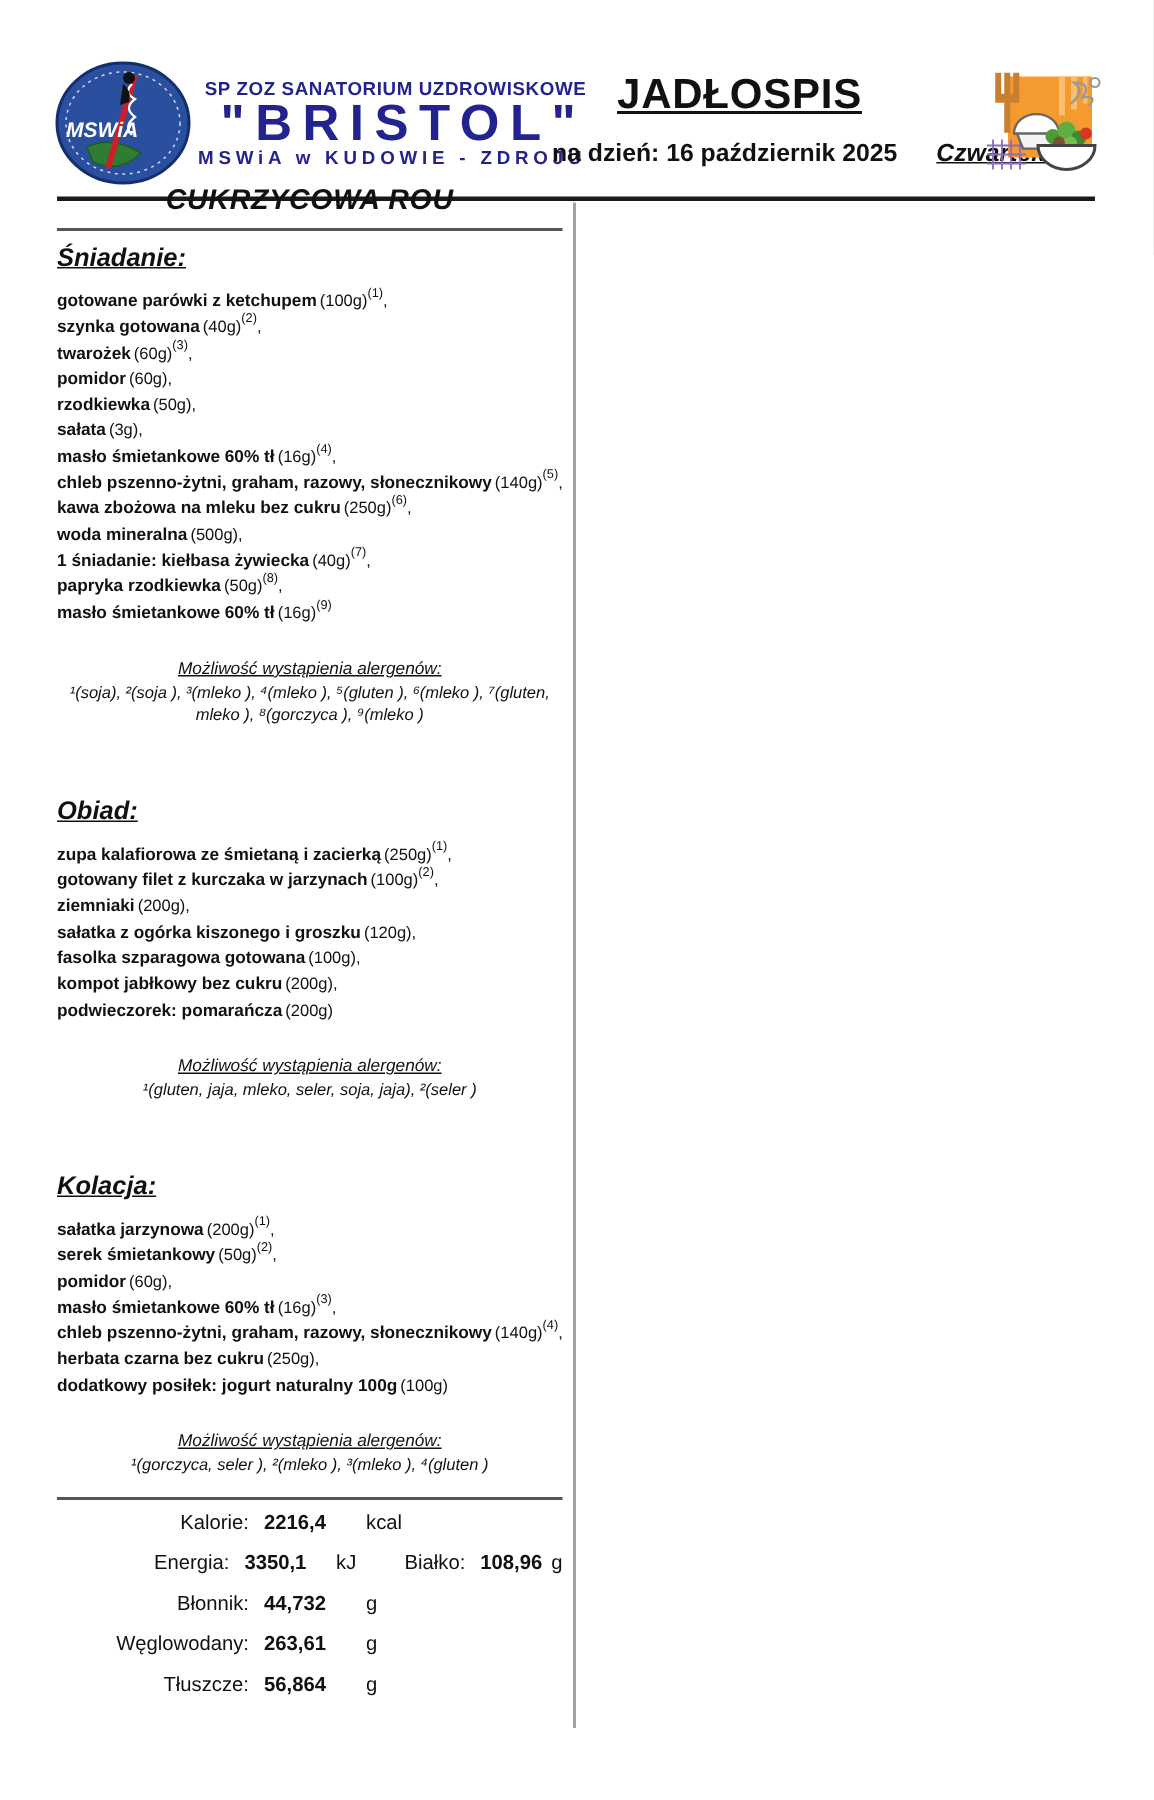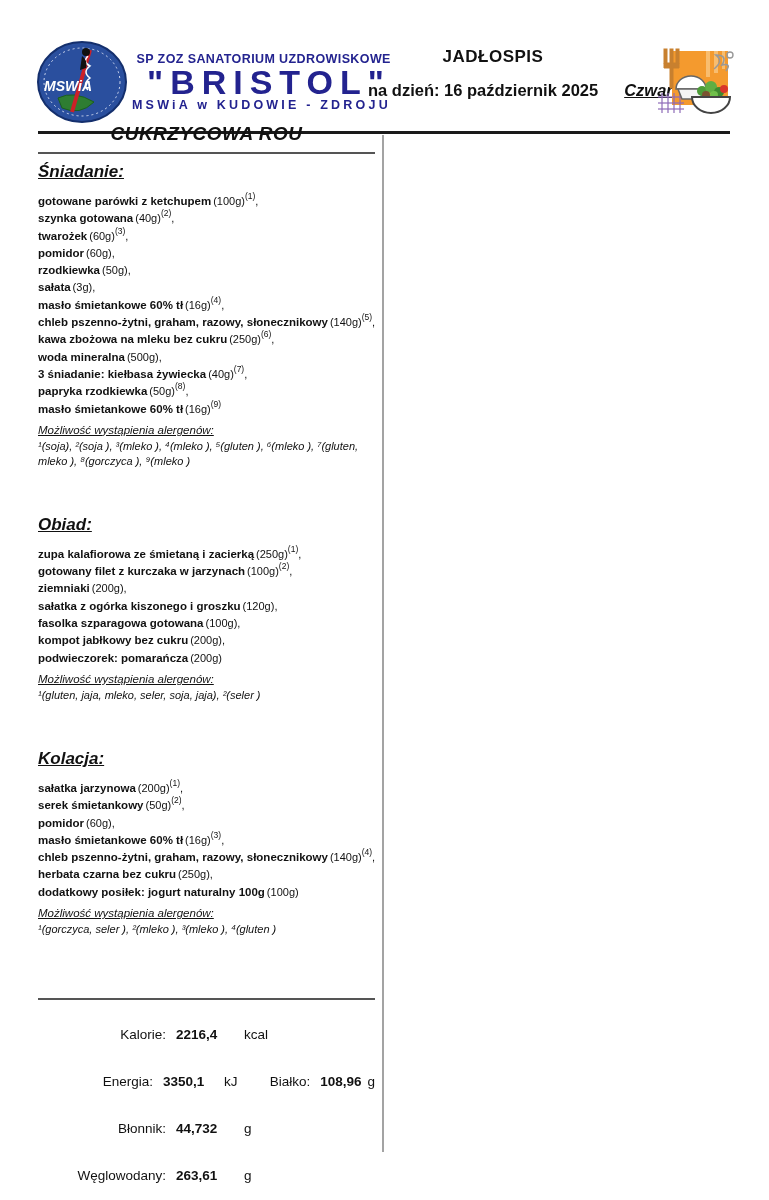--- a/index.html
+++ b/index.html
@@ -9,50 +9,50 @@
     font-family:"Liberation Sans","DejaVu Sans",sans-serif;color:#111;
   }
   
   .logo-block{position:absolute;left:36px;top:40px;display:flex;align-items:center;}
   .logo-oval{flex:0 0 auto;}
   .logo-text{margin-left:4px;text-align:right;color:#23238f;}
   .org-top{font-size:12.5px;font-weight:bold;letter-spacing:.4px;white-space:nowrap;}
   .org-name{font-size:34px;font-weight:bold;letter-spacing:7px;line-height:32px;white-space:nowrap;}
   .org-bottom{font-size:12.5px;font-weight:bold;letter-spacing:3.2px;white-space:nowrap;}
   .title-block{position:absolute;left:333px;top:47px;width:320px;text-align:center;}
-  .doc-title{font-size:17px;font-weight:bold;letter-spacing:.5px;}
+  .doc-title{font-size:28px;font-weight:bold;letter-spacing:.5px;text-decoration:underline;}
   .date-row{margin-top:14px;display:flex;justify-content:flex-start;align-items:baseline;gap:26px;white-space:nowrap;padding-left:35px;}
   .date-text{font-size:16.5px;font-weight:bold;}
   .day-text{font-size:16.5px;font-weight:bold;font-style:italic;text-decoration:underline;}
   .food-icon{position:absolute;left:656px;top:45px;}
   .header-rule{position:absolute;left:38px;top:131px;width:692px;height:3px;background:#1a1a1a;}
   .vdivider{position:absolute;left:382px;top:135px;width:2px;height:1017px;background:#a3a3a3;}
   
   .left-col{position:absolute;left:38px;top:119px;width:337px;}
   .right-col{position:absolute;left:392px;top:136px;width:340px;height:1010px;}
   .diet-title{margin-top:4px;text-align:center;font-size:19px;font-weight:bold;font-style:italic;letter-spacing:.5px;}
   .diet-rule{margin-top:7px;height:2px;background:#555;}
   .meals{margin-top:8px;}
   .meal{margin-bottom:46px;}
   .meal-title{margin:0 0 10px 0;font-size:17px;font-weight:bold;font-style:italic;text-decoration:underline;}
   .meal-items{line-height:16.3px;}
   .item{white-space:nowrap;}
   .item-name{font-size:11.5px;font-weight:bold;}
   .item-amount{font-size:11px;margin-left:2px;}
   .item-sup{font-size:8.5px;vertical-align:super;line-height:0;}
   .item-tail{font-size:11px;}
-  .allergens{margin-top:3px;text-align:left;}
+  .allergens{margin-top:19px;text-align:center;}
   .allergen-header span{font-size:11.5px;font-style:italic;text-decoration:underline;}
   .allergen-lines{font-size:11px;font-style:italic;line-height:15px;margin-top:1px;}
   
   .nutrition{position:absolute;left:38px;top:998px;width:337px;border-top:2px solid #555;padding-top:8px;}
   .nut-row{display:flex;align-items:baseline;font-size:13.5px;line-height:14px;margin-bottom:13px;white-space:nowrap;}
   .nut-label{width:128px;text-align:right;}
   .nut-value{margin-left:10px;width:68px;font-weight:bold;}
-  .nut-unit{width:36px;margin-top:20px;}
+  .nut-unit{width:36px;}
   .nut-extra-label{width:60px;text-align:right;}
   .nut-extra-value{margin-left:10px;font-weight:bold;}
   .nut-extra-unit{margin-left:6px;}
 </style>
 </head>
 <body>
 
 <div class="page">
 
   <div class="logo-block">
@@ -129,21 +129,21 @@
             <div class="item"><span class="item-name">gotowane parówki z ketchupem</span><span class="item-amount">(100g)</span><sup class="item-sup">(1)</sup><span class="item-tail">,</span></div>
             <div class="item"><span class="item-name">szynka gotowana</span><span class="item-amount">(40g)</span><sup class="item-sup">(2)</sup><span class="item-tail">,</span></div>
             <div class="item"><span class="item-name">twarożek</span><span class="item-amount">(60g)</span><sup class="item-sup">(3)</sup><span class="item-tail">,</span></div>
             <div class="item"><span class="item-name">pomidor</span><span class="item-amount">(60g)</span><span class="item-tail">,</span></div>
             <div class="item"><span class="item-name">rzodkiewka</span><span class="item-amount">(50g)</span><span class="item-tail">,</span></div>
             <div class="item"><span class="item-name">sałata</span><span class="item-amount">(3g)</span><span class="item-tail">,</span></div>
             <div class="item"><span class="item-name">masło śmietankowe 60% tł</span><span class="item-amount">(16g)</span><sup class="item-sup">(4)</sup><span class="item-tail">,</span></div>
             <div class="item"><span class="item-name">chleb pszenno-żytni, graham, razowy, słonecznikowy</span><span class="item-amount">(140g)</span><sup class="item-sup">(5)</sup><span class="item-tail">,</span></div>
             <div class="item"><span class="item-name">kawa zbożowa na mleku bez cukru</span><span class="item-amount">(250g)</span><sup class="item-sup">(6)</sup><span class="item-tail">,</span></div>
             <div class="item"><span class="item-name">woda mineralna</span><span class="item-amount">(500g)</span><span class="item-tail">,</span></div>
-            <div class="item"><span class="item-name">3 śniadanie: kiełbasa żywiecka</span><span class="item-amount">(40g)</span><sup class="item-sup">(7)</sup><span class="item-tail">,</span></div>
+            <div class="item"><span class="item-name">1 śniadanie: kiełbasa żywiecka</span><span class="item-amount">(40g)</span><sup class="item-sup">(7)</sup><span class="item-tail">,</span></div>
             <div class="item"><span class="item-name">papryka rzodkiewka</span><span class="item-amount">(50g)</span><sup class="item-sup">(8)</sup><span class="item-tail">,</span></div>
             <div class="item"><span class="item-name">masło śmietankowe 60% tł</span><span class="item-amount">(16g)</span><sup class="item-sup">(9)</sup></div>
           </div>
     <div class="allergens">
       <div class="allergen-header"><span>Możliwość wystąpienia alergenów:</span></div>
       <div class="allergen-lines">
               <div>¹(soja), ²(soja ), ³(mleko ), ⁴(mleko ), ⁵(gluten ), ⁶(mleko ), ⁷(gluten,</div>
               <div>mleko ), ⁸(gorczyca ), ⁹(mleko )</div>
             </div>
     </div>

